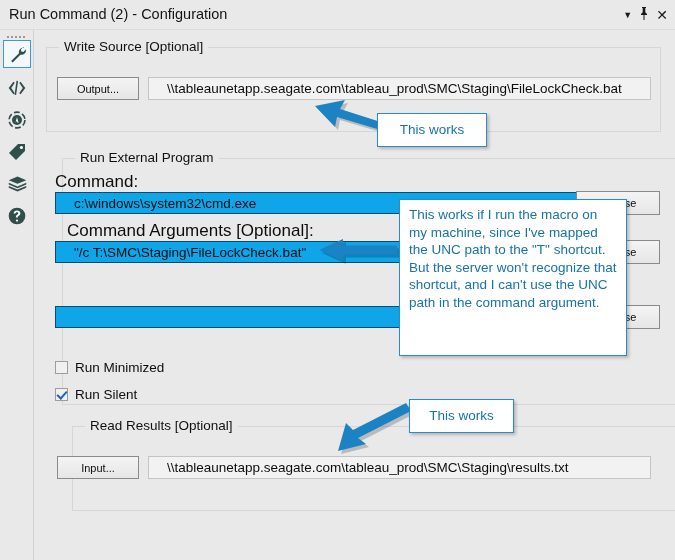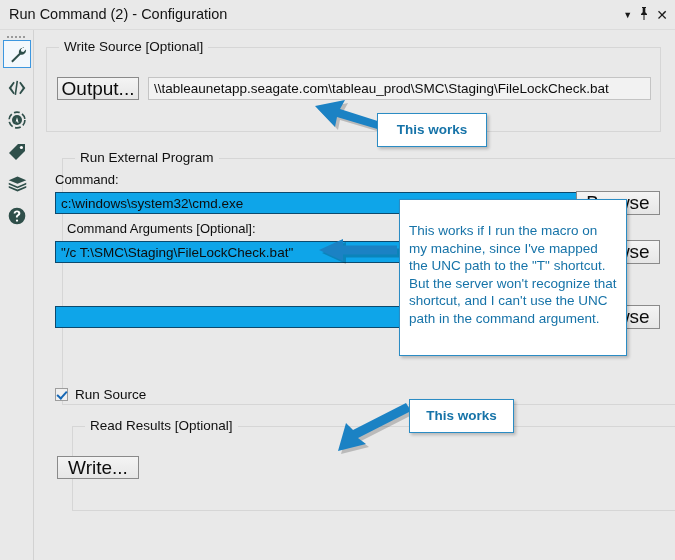--- a/index.html
+++ b/index.html
@@ -88,40 +88,40 @@
     font-size: 13.5px; color: #101010;
     white-space: nowrap;
   }
 
   
   .btn {
     position: absolute;
     background: linear-gradient(180deg,#f4f4f4 0%, #e6e6e6 100%);
     border: 1px solid #8a8a8a;
     font-family: "Liberation Sans", sans-serif;
-    font-size: 19px; color: #0d0d0d;
+    font-size: 11px; color: #0d0d0d;
     text-align: center;
     display: flex; align-items: center; justify-content: center;
     cursor: default;
   }
   .field {
     position: absolute;
     background: #fdfdfd;
     border: 1px solid #c4c4c4;
     font-size: 13.5px; color: #0d0d0d;
     display: flex; align-items: center;
-    padding-left: 5px;
+    padding-left: 18px;
     white-space: nowrap; overflow: hidden;
   }
   .field.shaded { background: #f2f2f2; }
   .field-white { background: #0ea5e9; border: 1px solid #0c4a6e; }
 
   .lbl {
     position: absolute;
-    font-size: 13px; color: #0d0d0d;
+    font-size: 17px; color: #0d0d0d;
     white-space: nowrap;
   }
 
   
   .cb-row { position: absolute; display: flex; align-items: center; gap: 7px; }
   .cb-box {
     width: 13px; height: 13px;
     background: #f0f0f0;
     border: 1px solid #9d9d9d;
     position: relative; flex: none;
@@ -138,27 +138,26 @@
 
   
   .callout {
     position: absolute;
     background: #ffffff;
     border: 1px solid #2b8cc4;
     box-shadow: 2px 2px 3px rgba(0,0,0,0.22);
     color: #1673a8;
     font-size: 13.5px;
     line-height: 17.5px;
-    padding: 22px 9px;
+    padding: 6px 9px;
     z-index: 40;
   }
   .callout.center {
     display: flex; align-items: center; justify-content: center;
     padding: 0;
-    font-weight: bold;
   }
   .arrow { position: absolute; z-index: 35; }
   .arrow svg { display: block; overflow: visible; }
 </style>
 </head>
 <body>
 
 <div id="app">
 
   <div class="titlebar">
@@ -257,30 +256,35 @@
     <div class="field field-white" style="left:21px; top:162px; width:529px; height:22px;">c:\windows\system32\cmd.exe</div>
     <div class="btn" style="left:542px; top:161px; width:84px; height:24px;">Browse</div>
 
     <div class="lbl" style="left:21px; top:191px;margin-left:12px;">Command Arguments [Optional]:</div>
     <div class="field field-white" style="left:21px; top:211px; width:604px; height:22px;">"/c T:\SMC\Staging\FileLockCheck.bat"</div>
     <div class="btn" style="left:542px; top:210px; width:84px; height:24px;">Browse</div>
 
     <div class="field field-white" style="left:21px; top:276px; width:604px; height:22px;"></div>
     <div class="btn" style="left:542px; top:275px; width:84px; height:24px;">Browse</div>
 
+    <div class="cb-row" style="left:21px; top:330px;">
+      <span class="cb-box"></span>
+      <span class="cb-label">Run Minimized</span>
+    </div>
 
     <div class="cb-row" style="left:21px; top:357px;">
       <span class="cb-box checked"></span>
-      <span class="cb-label">Run Source</span>
+      <span class="cb-label">Run Silent</span>
     </div>
 
     <div class="group" style="left:12px; top:396px; width:615px; height:85px;margin-left:26px;">
       <div class="group-title">Read Results [Optional]</div>
     </div>
-    <div class="btn" style="left:23px; top:426px; width:82px; height:23px;">Write...</div>
+    <div class="btn" style="left:23px; top:426px; width:82px; height:23px;">Input...</div>
+    <div class="field shaded" style="left:114px; top:426px; width:503px; height:23px;">\\tableaunetapp.seagate.com\tableau_prod\SMC\Staging\results.txt</div>
 
   </div>
 
   <div class="arrow" style="left:313px; top:97px;">
     <svg width="78" height="40" viewBox="0 0 78 40">
       <g transform="translate(2,3)">
         <path d="M0 6 L30 0 L25 9 L72 24 L69 31 L22 17 L20 27 Z" fill="#000000" opacity="0.2" transform="translate(3,3)"></path>
         <path d="M0 6 L30 0 L25 9 L72 24 L69 31 L22 17 L20 27 Z" fill="#1b82c4"></path>
       </g>
     </svg>

